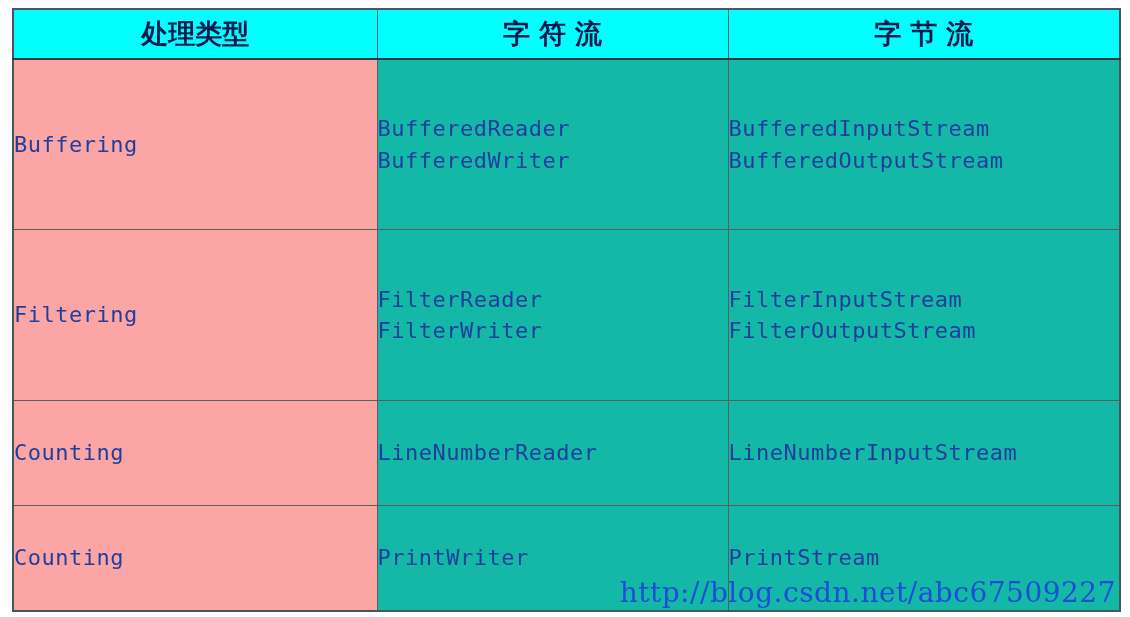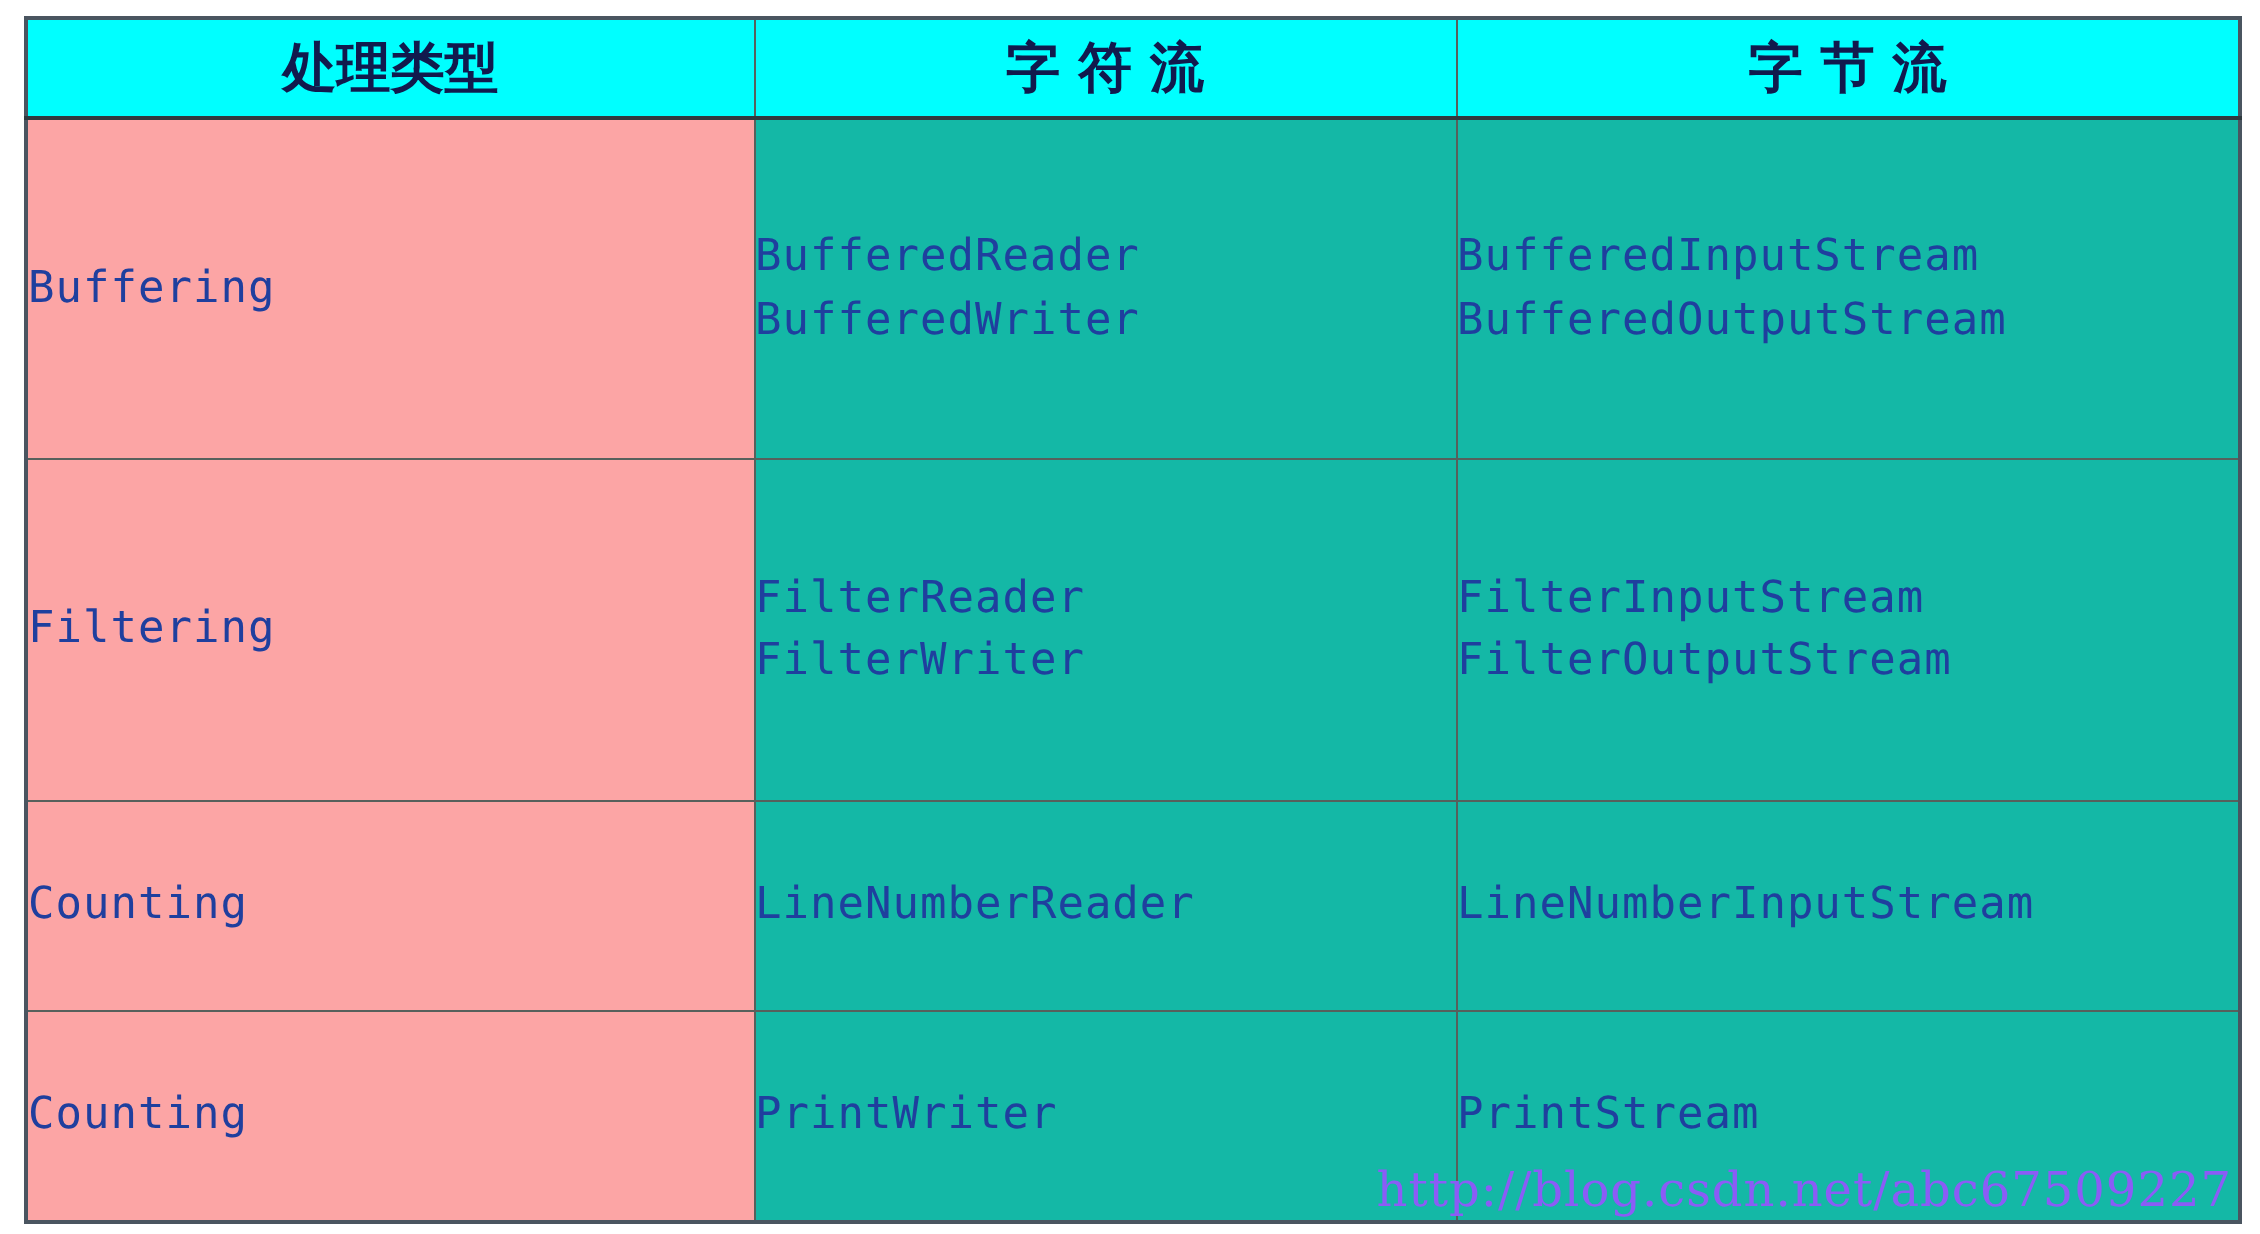--- a/index.html
+++ b/index.html
@@ -85,23 +85,23 @@
 
   
   tr.r-two { height: 81px; }
   tr.r-one { height: 50px; }
 
   
   #watermark {
     position: absolute;
     right: 14px;
     bottom: 8px;
-    color: #8b5cf6;
+    color: #1d4ed8;
     font-family: "DejaVu Serif", serif;
-    font-size: 24px;
+    font-size: 28px;
     letter-spacing: 0.5px;
     white-space: nowrap;
     pointer-events: none;
   }
 </style>
 </head>
 <body>
 
 <div id="stage">
 

